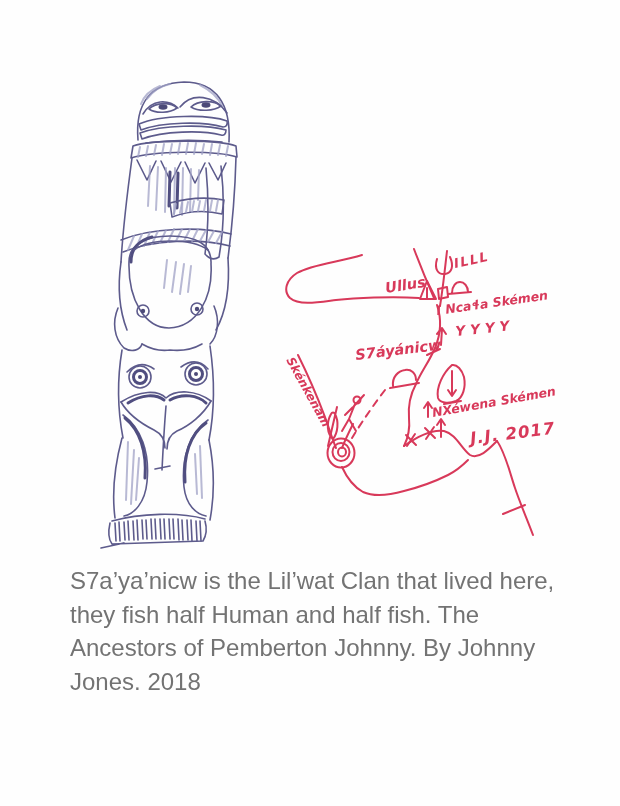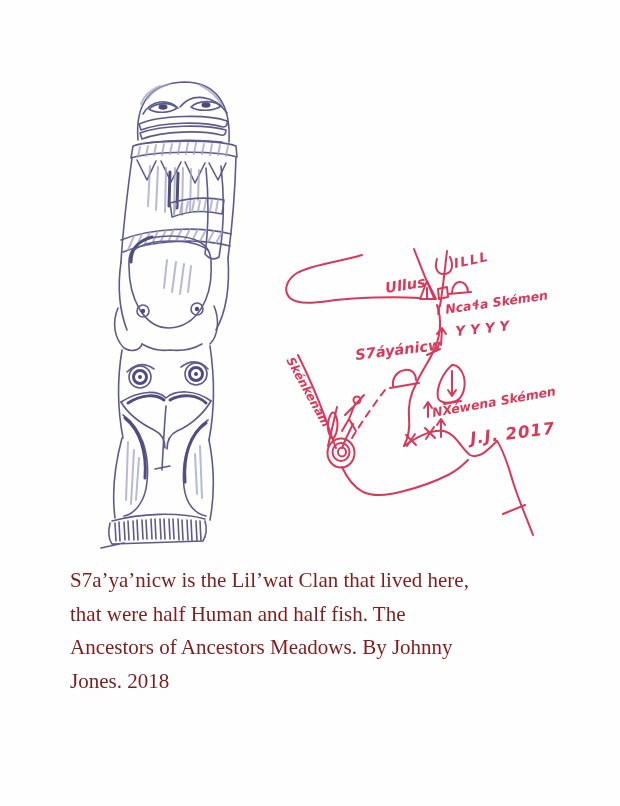--- a/index.html
+++ b/index.html
@@ -4,22 +4,22 @@
 <style>
   html,body{margin:0;padding:0;background:#e8e8e8;}
   .page{
     position:relative;width:620px;height:806px;background:#fefefe;
     overflow:hidden;font-family:"Liberation Sans",sans-serif;
   }
   .totem-svg{position:absolute;left:100px;top:78px;width:150px;height:485px;}
   .map-svg{position:absolute;left:278px;top:243px;width:292px;height:300px;}
   .caption{
     position:absolute;left:70px;top:564px;width:540px;
-    color:#7f1d1d;font-size:21px;line-height:33.5px;
-    font-family:Liberation Serif, serif;white-space:nowrap;
+    color:#737373;font-size:24px;line-height:33.5px;
+    font-family:Liberation Sans, sans-serif;white-space:nowrap;
   }
   .blue{stroke:#5d5b8c;fill:none;stroke-width:1.6;stroke-linecap:round;stroke-linejoin:round;}
   .blue-dk{stroke:#504e80;fill:none;stroke-width:3;stroke-linecap:round;}
   .blue-lt{stroke:#a0a2c6;fill:none;stroke-width:2;stroke-linecap:round;opacity:.75;}
   .blue-fill{fill:#4c4a78;stroke:none;}
   .red{stroke:#d8395a;fill:none;stroke-width:2;stroke-linecap:round;stroke-linejoin:round;}
   .map-label{fill:#d8395a;stroke:none;font-family:"DejaVu Sans",sans-serif;font-style:italic;font-weight:600;}
 </style>
 </head>
 <body>
@@ -148,18 +148,18 @@
       <text class="map-label" x="456" y="336" font-size="13.5" letter-spacing="5" transform="rotate(-6 456 336)">YYYY</text>
       <text class="map-label" x="356" y="360" font-size="14.5" transform="rotate(-7 356 360)">S7áyánicw</text>
       <text class="map-label" x="286" y="360" font-size="12" transform="rotate(61 286 360)">Skénkenam</text>
       <text class="map-label" x="433" y="417" font-size="12.5" transform="rotate(-10 433 417)">NXéwena Skémen</text>
       <text class="map-label" x="471" y="444" font-size="16.5" font-weight="700" letter-spacing="1" transform="rotate(-7 471 444)">J.J. 2017</text>
     </g>
   </svg>
 
   <div class="caption">
     <div>S7a’ya’nicw is the Lil’wat Clan that lived here,</div>
-    <div>that were half Human and half fish. The</div>
-    <div>Ancestors of Ancestors Meadows. By Johnny</div>
+    <div>they fish half Human and half fish. The</div>
+    <div>Ancestors of Pemberton Johnny. By Johnny</div>
     <div>Jones. 2018</div>
   </div>
 
 </div>
 
 </body></html>

